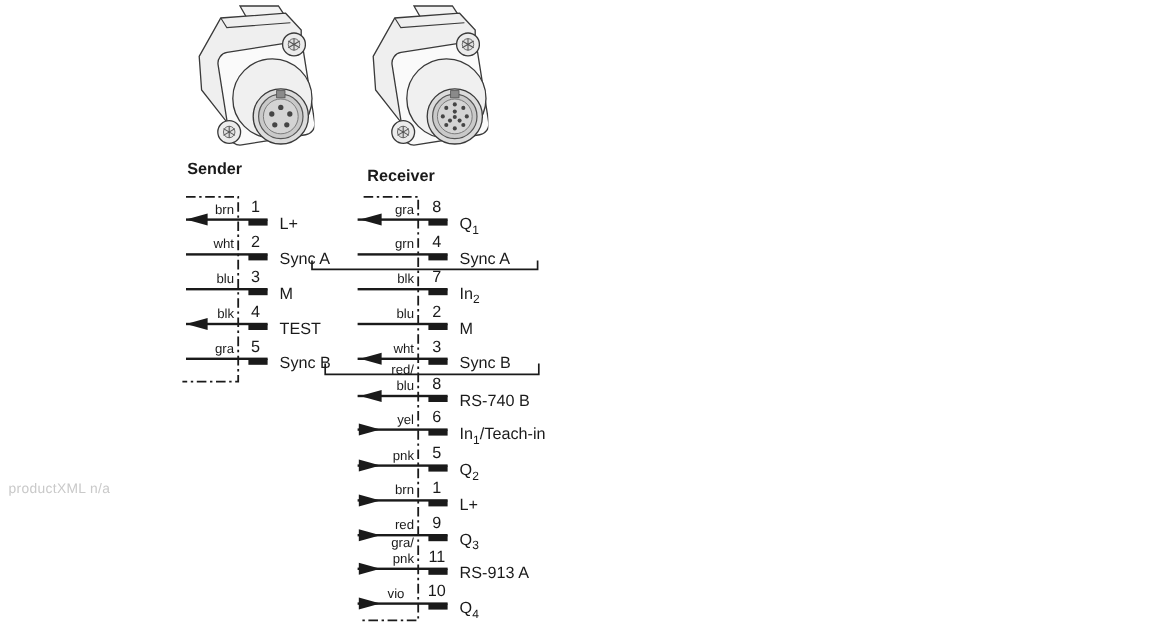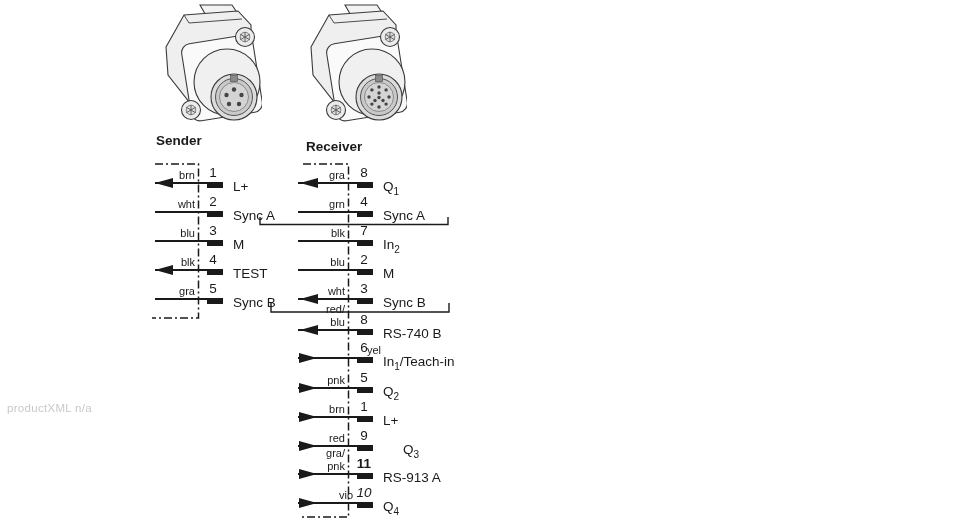--- a/index.html
+++ b/index.html
@@ -199,21 +199,21 @@
           <span>red/</span>
           <span>blu</span>
         </div>
         <div class="pnum" style="left: 354px; bottom: 193px;">8</div>
         <div class="pbar" style="left: 357px; top: 330px;"></div>
         <div class="slabel" style="left: 383px; top: 326px;"><span>RS-740 B</span></div>
       </div>
       <div>
         <div class="wline" style="left: 298px; top: 357px; width: 75px;"></div>
         <div class="arr arr-r" style="left: 299px; top: 353px;"></div>
-        <div class="wlabel" style="right: 589px; bottom: 164px;">
+        <div class="wlabel" style="right: 625px; bottom: 164px;">
           <span>yel</span>
         </div>
         <div class="pnum" style="left: 354px; bottom: 165px;">6</div>
         <div class="pbar" style="left: 357px; top: 358px;"></div>
         <div class="slabel" style="left: 383px; top: 354px;"><span>In</span><sub>1</sub><span>/Teach-in</span></div>
       </div>
       <div>
         <div class="wline" style="left: 298px; top: 387px; width: 75px;"></div>
         <div class="arr arr-r" style="left: 299px; top: 383px;"></div>
         <div class="wlabel" style="right: 625px; bottom: 134px;">
@@ -234,39 +234,39 @@
         <div class="slabel" style="left: 383px; top: 413px;"><span>L+</span></div>
       </div>
       <div>
         <div class="wline" style="left: 298px; top: 445px; width: 75px;"></div>
         <div class="arr arr-r" style="left: 299px; top: 441px;"></div>
         <div class="wlabel" style="right: 625px; bottom: 76px;">
           <span>red</span>
         </div>
         <div class="pnum" style="left: 354px; bottom: 77px;">9</div>
         <div class="pbar" style="left: 357px; top: 446px;"></div>
-        <div class="slabel" style="left: 383px; top: 442px; margin-left: 20px;"><span>Q</span><sub>3</sub></div>
+        <div class="slabel" style="left: 383px; top: 442px;"><span>Q</span><sub>3</sub></div>
       </div>
       <div>
         <div class="wline" style="left: 298px; top: 473px; width: 75px;"></div>
         <div class="arr arr-r" style="left: 299px; top: 469px;"></div>
         <div class="wlabel" style="right: 625px; bottom: 48px;">
           <span>gra/</span>
           <span>pnk</span>
         </div>
-        <div class="pnum" style="left: 354px; bottom: 49px; font-weight: bold;">11</div>
+        <div class="pnum" style="left: 354px; bottom: 49px;">11</div>
         <div class="pbar" style="left: 357px; top: 474px;"></div>
         <div class="slabel" style="left: 383px; top: 470px;"><span>RS-913 A</span></div>
       </div>
       <div>
         <div class="wline" style="left: 298px; top: 502px; width: 75px;"></div>
         <div class="arr arr-r" style="left: 299px; top: 498px;"></div>
-        <div class="wlabel" style="right: 588px; bottom: 19px; text-align: center;">
+        <div class="wlabel" style="right: 633px; bottom: 19px;">
           <span>vio</span>
         </div>
-        <div class="pnum" style="left: 354px; bottom: 20px; font-style: italic;">10</div>
+        <div class="pnum" style="left: 354px; bottom: 20px;">10</div>
         <div class="pbar" style="left: 357px; top: 503px;"></div>
         <div class="slabel" style="left: 383px; top: 499px; text-align: right;"><span>Q</span><sub>4</sub></div>
       </div>
     </div>
 
   <div class="watermark" style="color: rgb(201, 201, 201);">productXML n/a</div>
 </div>
 
 </body></html>

